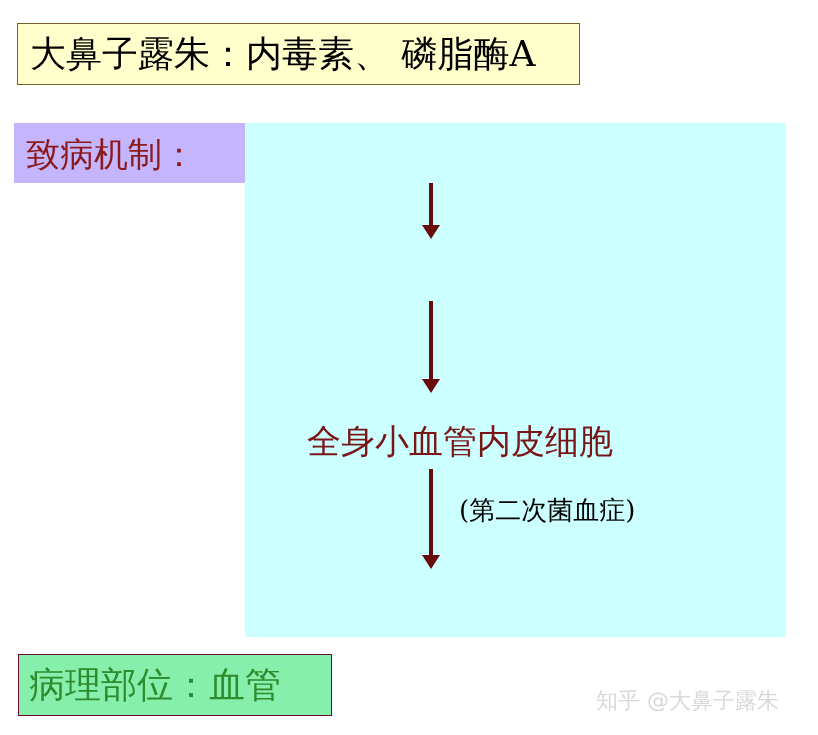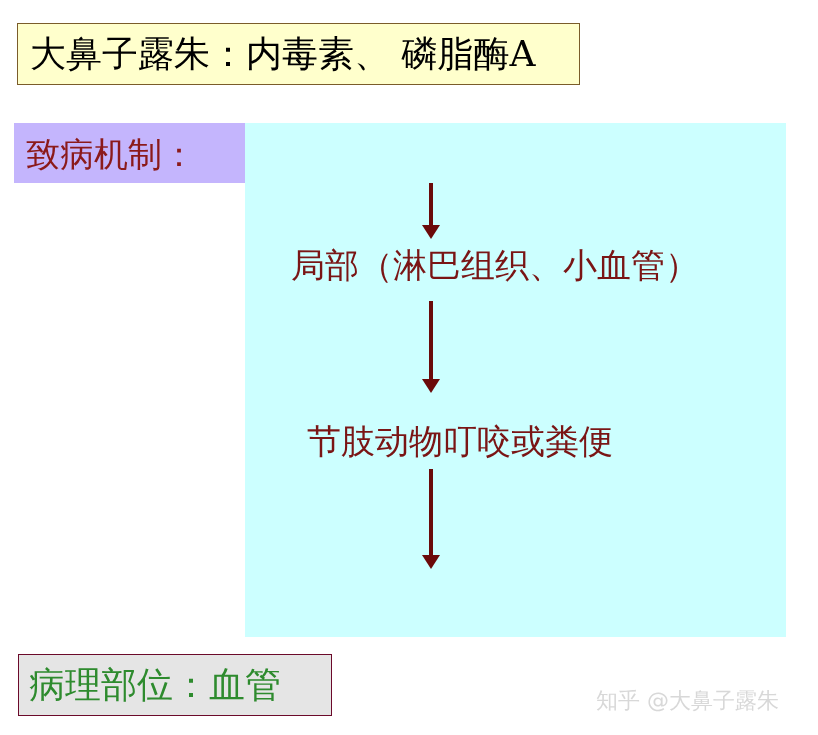--- a/index.html
+++ b/index.html
@@ -22,44 +22,44 @@
   }
   .step { position:absolute; color:#7a1515; font-size:34px; white-space:nowrap; }
   .note { position:absolute; color:#000; font-size:26px; white-space:nowrap; }
   .arrow { position:absolute; width:4px; background:#6b0a0a; }
   .arrow::after {
     content:""; position:absolute; left:-7px; bottom:-12px;
     border-left:9px solid transparent; border-right:9px solid transparent; border-top:14px solid #6b0a0a;
   }
   .bottom-box {
     left:18px; top:654px; width:314px; height:62px;
-    background:#e5e5e5; border:1px solid #6b0a2a;
+    background:#86efac; border:1px solid #6b0a2a;
     color:#2e8b2e; font-size:36px; line-height:60px; padding-left:10px; white-space:nowrap;
   }
   .watermark {
     position:absolute; left:596px; top:686px; color:#d8d8d8; font-size:22px;
     font-family:"DejaVu Sans", "Liberation Sans", sans-serif; white-space:nowrap;
   }
 </style>
 </head>
 <body>
 
 <div class="box top-box">大鼻子露朱：内毒素、 磷脂酶A</div>
 
 <div class="box mech-label">致病机制：</div>
 
 <div class="box mech-panel">
 
   <div class="arrow" style="left:184px; top:60px; height:44px;"></div>
 
-  <div class="step" style="left:46px; top:118px; line-height:48px;">局部（淋巴组织、小血管）</div>
 
   <div class="arrow" style="left:184px; top:178px; height:80px;"></div>
 
-  <div class="step" style="left:62px; top:294px; line-height:48px;">节肢动物叮咬或粪便</div>
+  <div class="step" style="left:62px; top:294px; line-height:48px;">全身小血管内皮细胞</div>
 
   <div class="arrow" style="left:184px; top:346px; height:88px;"></div>
+  <div class="note" style="left:214px; top:370px;">(第二次菌血症)</div>
 
 </div>
 
 <div class="box bottom-box">病理部位：血管</div>
 
 <div class="watermark">知乎 @大鼻子露朱</div>
 
 </body></html>

